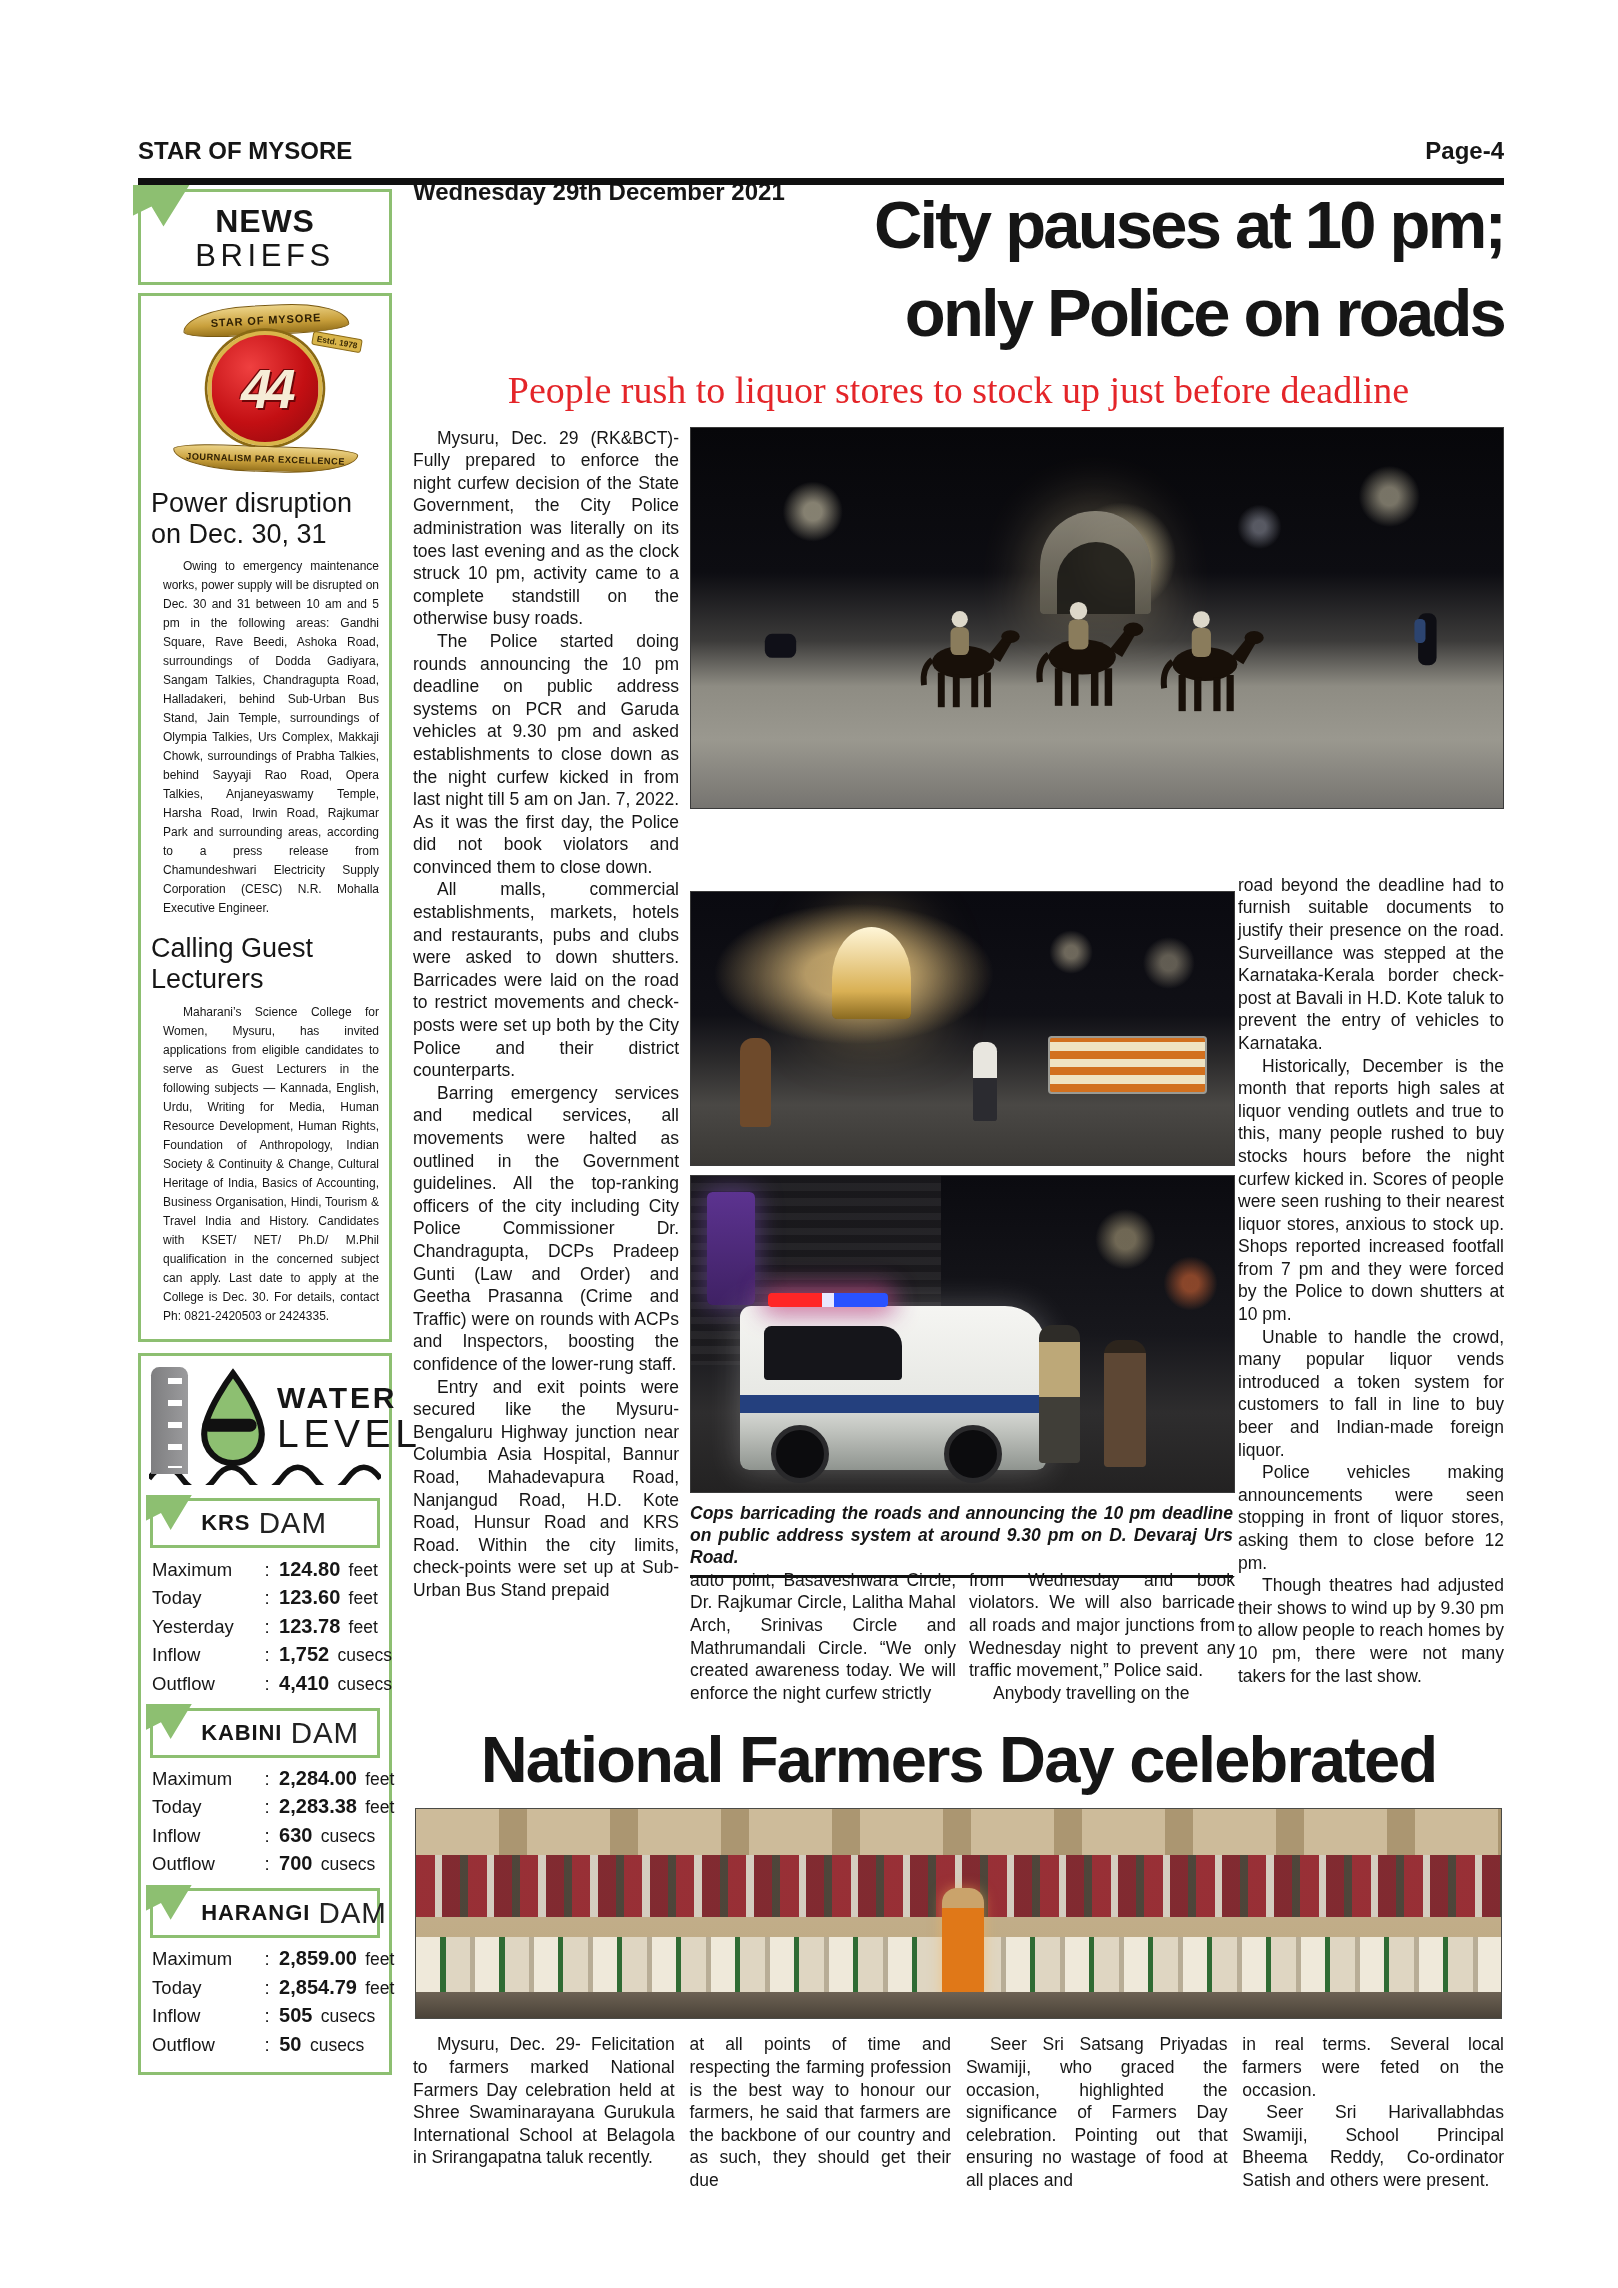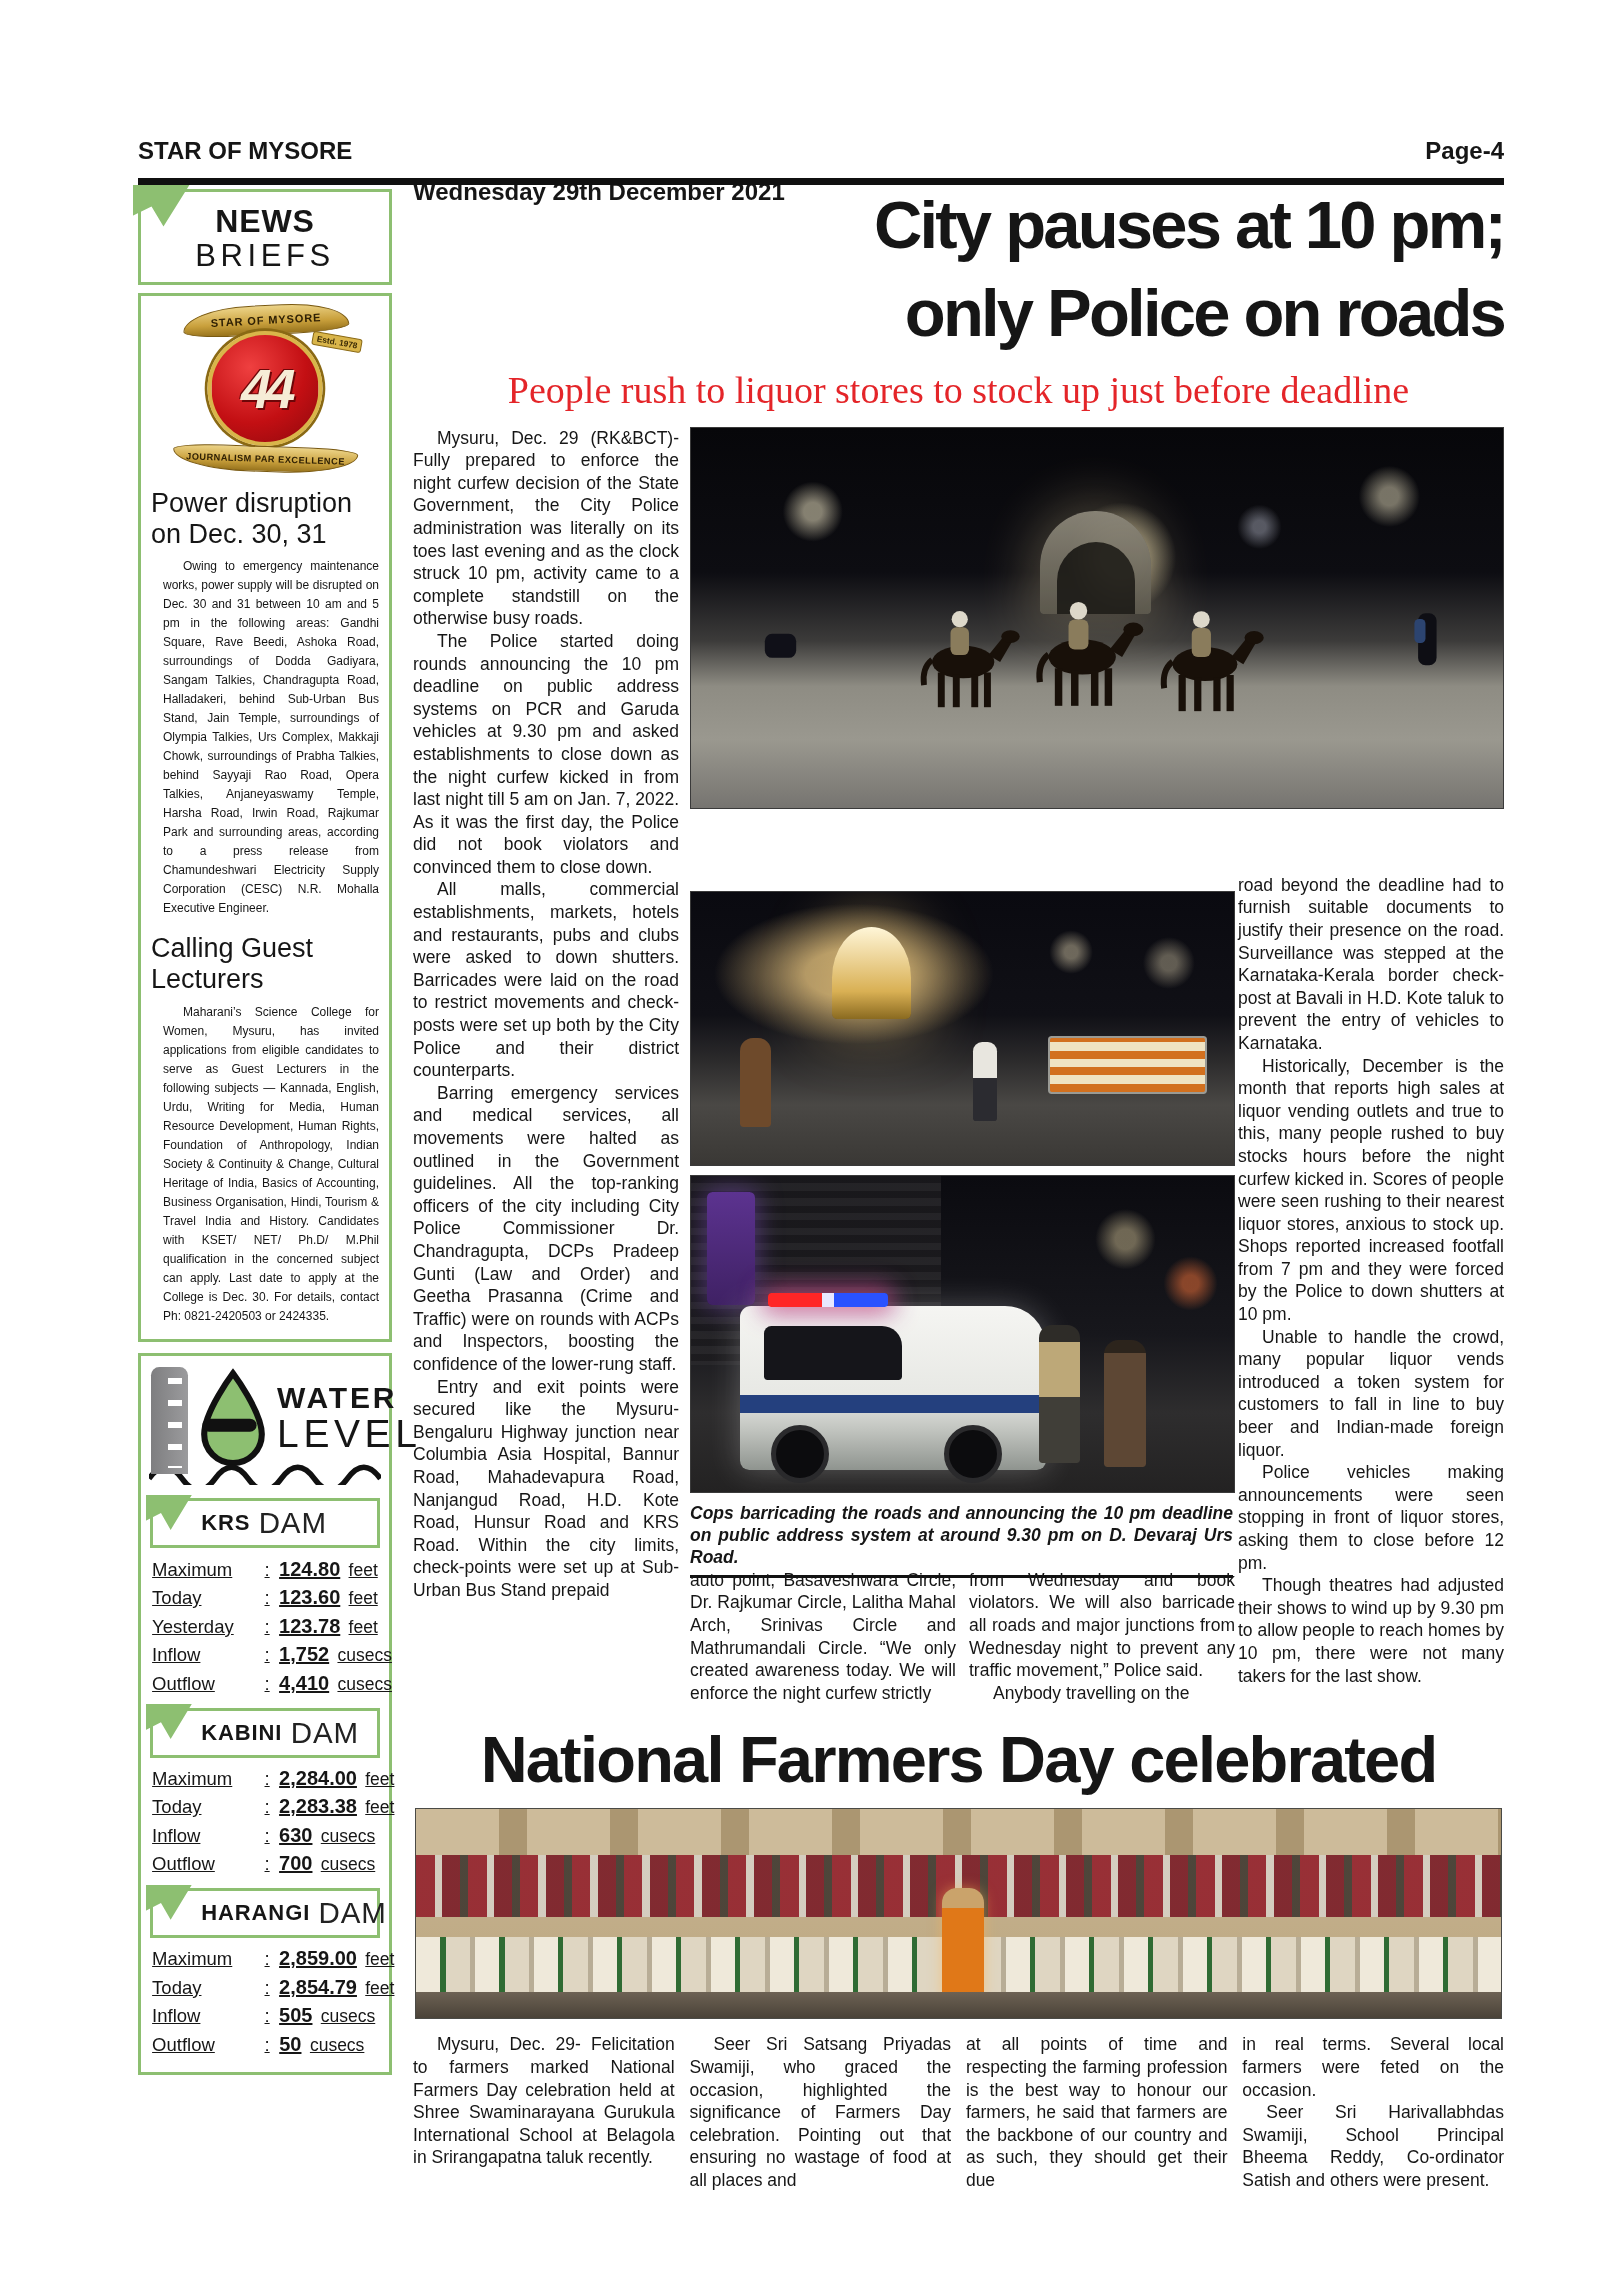--- a/index.html
+++ b/index.html
@@ -59,21 +59,21 @@
   .drop-wrap{flex:0 0 auto;margin-top:1.8px;}
   .water-title{margin-top:14.8px;}
   .wt1{font-size:30px;font-weight:800;letter-spacing:2.8px;line-height:1.1;}
   .wt2{font-size:39px;font-weight:400;letter-spacing:4.6px;line-height:1.05;}
   .waves{display:block;margin-top:-20px;position:relative;z-index:1;}
 
   .dam-hdr{position:relative;border:3.7px solid #8dbf71;margin:13px 0.9px 9.2px;height:44px;
       display:flex;align-items:center;padding-left:48px;background:#fff;}
   .dam-bold{font-weight:800;font-size:22px;letter-spacing:0.9px;}
   .dam-rest{font-size:29.5px;font-weight:400;margin-left:8.3px;letter-spacing:0.9px;color:#222;}
-  .dam-rows{padding:0 2.8px;text-decoration:underline;}
+  .dam-rows{padding:0 2.8px;}
   .dam-row{display:flex;align-items:baseline;font-size:18.5px;margin:5.5px 0;}
   .dr-label{width:103px;flex:0 0 auto;}
   .dr-colon{width:24px;flex:0 0 auto;text-align:center;}
   .dr-value{flex:1;text-align:center;font-weight:bold;font-size:20px;}
   .dr-unit{width:68px;flex:0 0 auto;margin-left:8.3px;font-size:17.5px;}
 
   
   .main{position:absolute;left:413px;top:181px;width:1091px;}
   .headline{font-size:67px;font-weight:800;text-align:right;line-height:88px;letter-spacing:-2.8px;}
   .subhead{font-family:"Liberation Serif",serif;color:#e42529;text-align:center;font-size:38px;margin-top:13px;line-height:1.1;}
@@ -416,24 +416,24 @@
       <div class="f-photo">
         <div class="bldg"></div>
         <div class="swami"></div>
         <div class="floor"></div>
       </div>
       <div class="f-cols">
         <div class="f-col">
           <p>Mysuru, Dec. 29- Felicitation to farmers marked National Farmers Day celebration held at Shree Swaminarayana Gurukula International School at Belagola in Srirangapatna taluk recently.</p>
         </div>
         <div class="f-col">
+          <p class="noind">at all points of time and respecting the farming profession is the best way to honour our farmers, he said that farmers are the backbone of our country and as such, they should get their due</p>
+        </div>
+        <div class="f-col">
           <p>Seer Sri Satsang Priyadas Swamiji, who graced the occasion, highlighted the significance of Farmers Day celebration. Pointing out that ensuring no wastage of food at all places and</p>
-        </div>
-        <div class="f-col">
-          <p class="noind">at all points of time and respecting the farming profession is the best way to honour our farmers, he said that farmers are the backbone of our country and as such, they should get their due</p>
         </div>
         <div class="f-col">
           <p class="noind">in real terms. Several local farmers were feted on the occasion.</p>
           <p>Seer Sri Harivallabhdas Swamiji, School Principal Bheema Reddy, Co-ordinator Satish and others were present.</p>
         </div>
       </div>
     </div>
   </div>
 
 </div>

